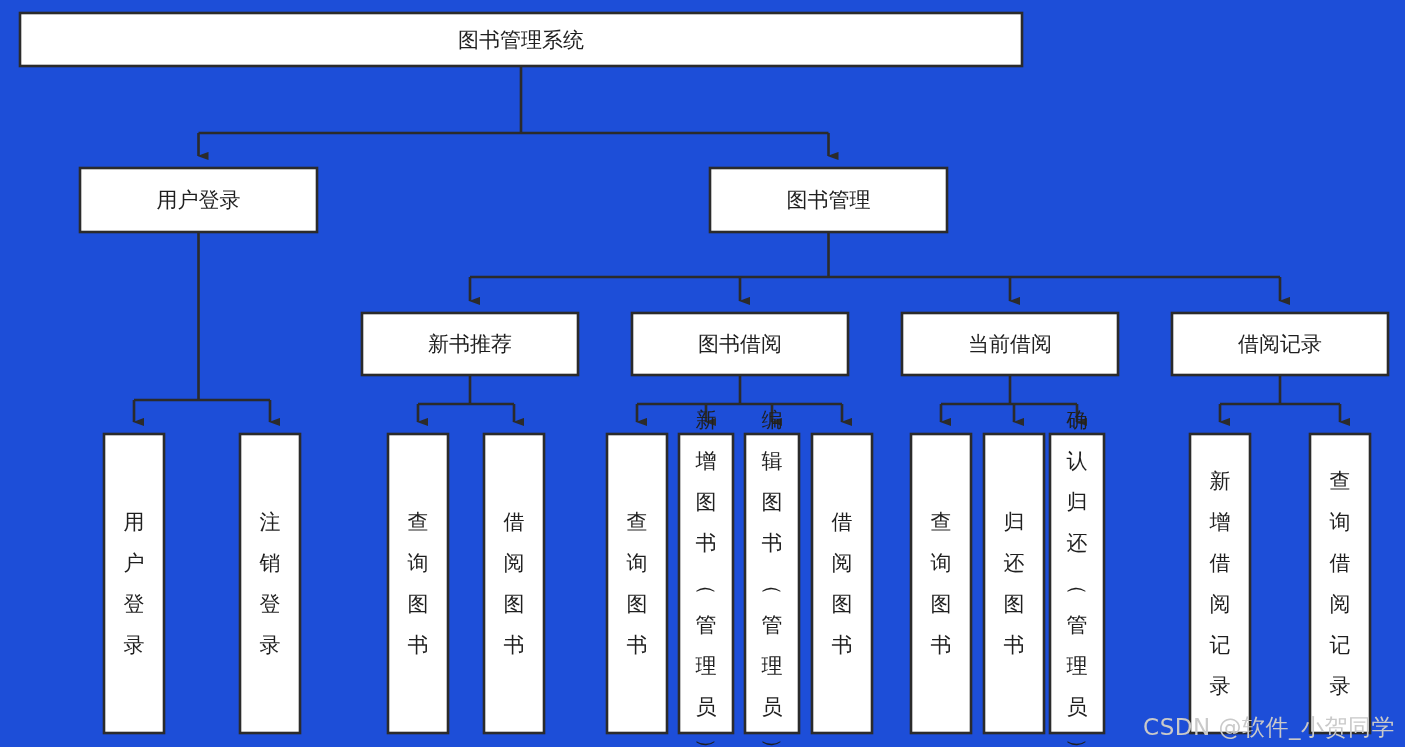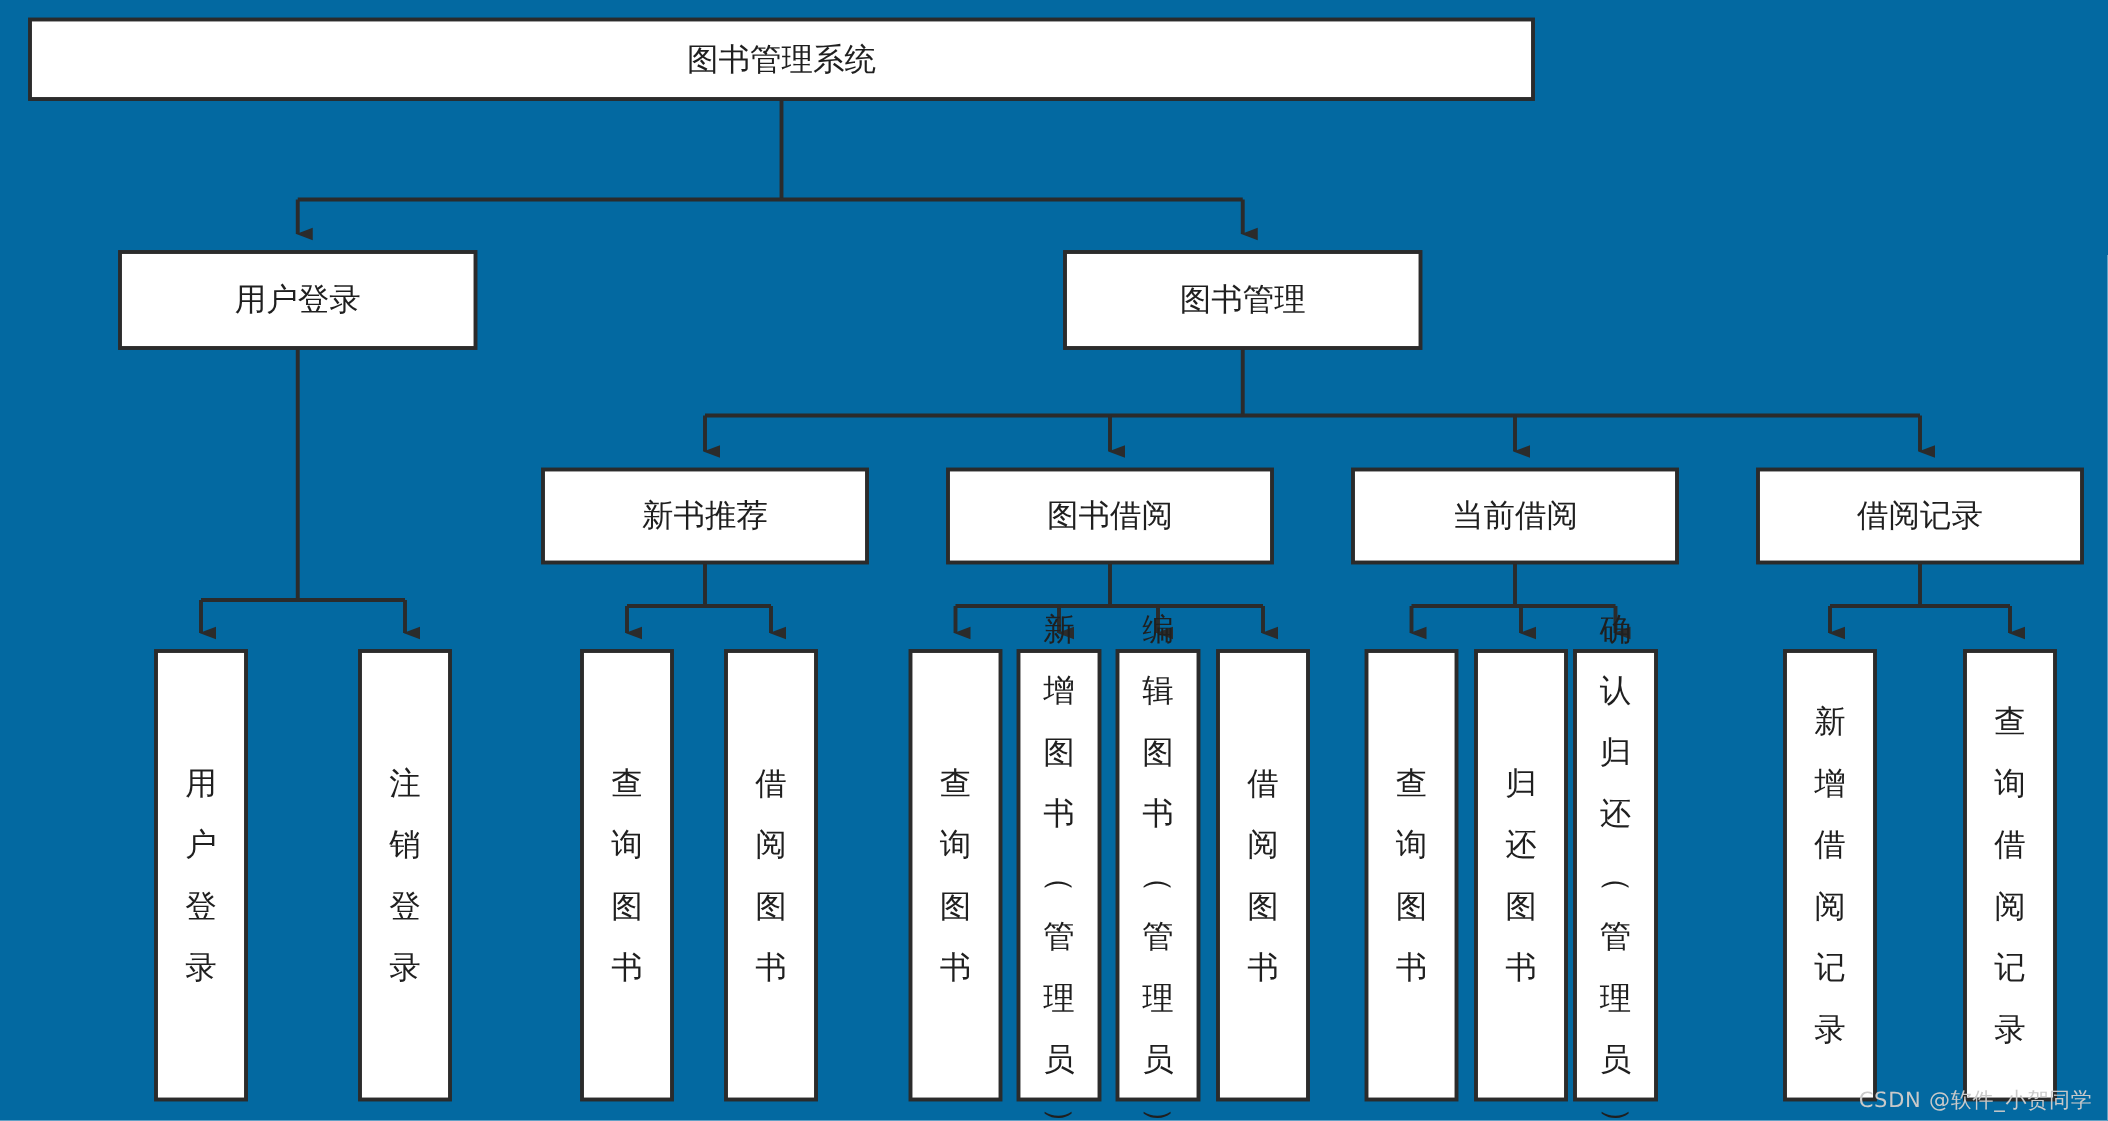--- a/index.html
+++ b/index.html
@@ -10,21 +10,21 @@
   body {
     width: 1405px;
     height: 747px;
     font-family: "DejaVu Sans", "Liberation Sans", sans-serif;
     overflow: hidden;
   }
   #diagram-root {
     position: relative;
     width: 1405px;
     height: 747px;
-    background: #0369a1;
+    background: #1d4ed8;
     text-decoration: underline;
   }
   svg#flow-svg {
     position: absolute;
     top: 0;
     left: 0;
     width: 1405px;
     height: 747px;
   }
   .node-box {
@@ -48,21 +48,21 @@
     font-family: "DejaVu Sans", "Liberation Sans", sans-serif;
     font-size: 21px;
     fill: #1f1f1f;
     text-anchor: middle;
   }
   .watermark-text {
     position: absolute;
     right: 10px;
     bottom: 4px;
     font-family: "DejaVu Sans", "Liberation Sans", sans-serif;
-    font-size: 14px;
+    font-size: 23px;
     color: #c9c9c9;
     white-space: nowrap;
     letter-spacing: 0.5px;
     user-select: none;
   }
 </style>
 </head>
 <body>
 
 <div id="diagram-root">

